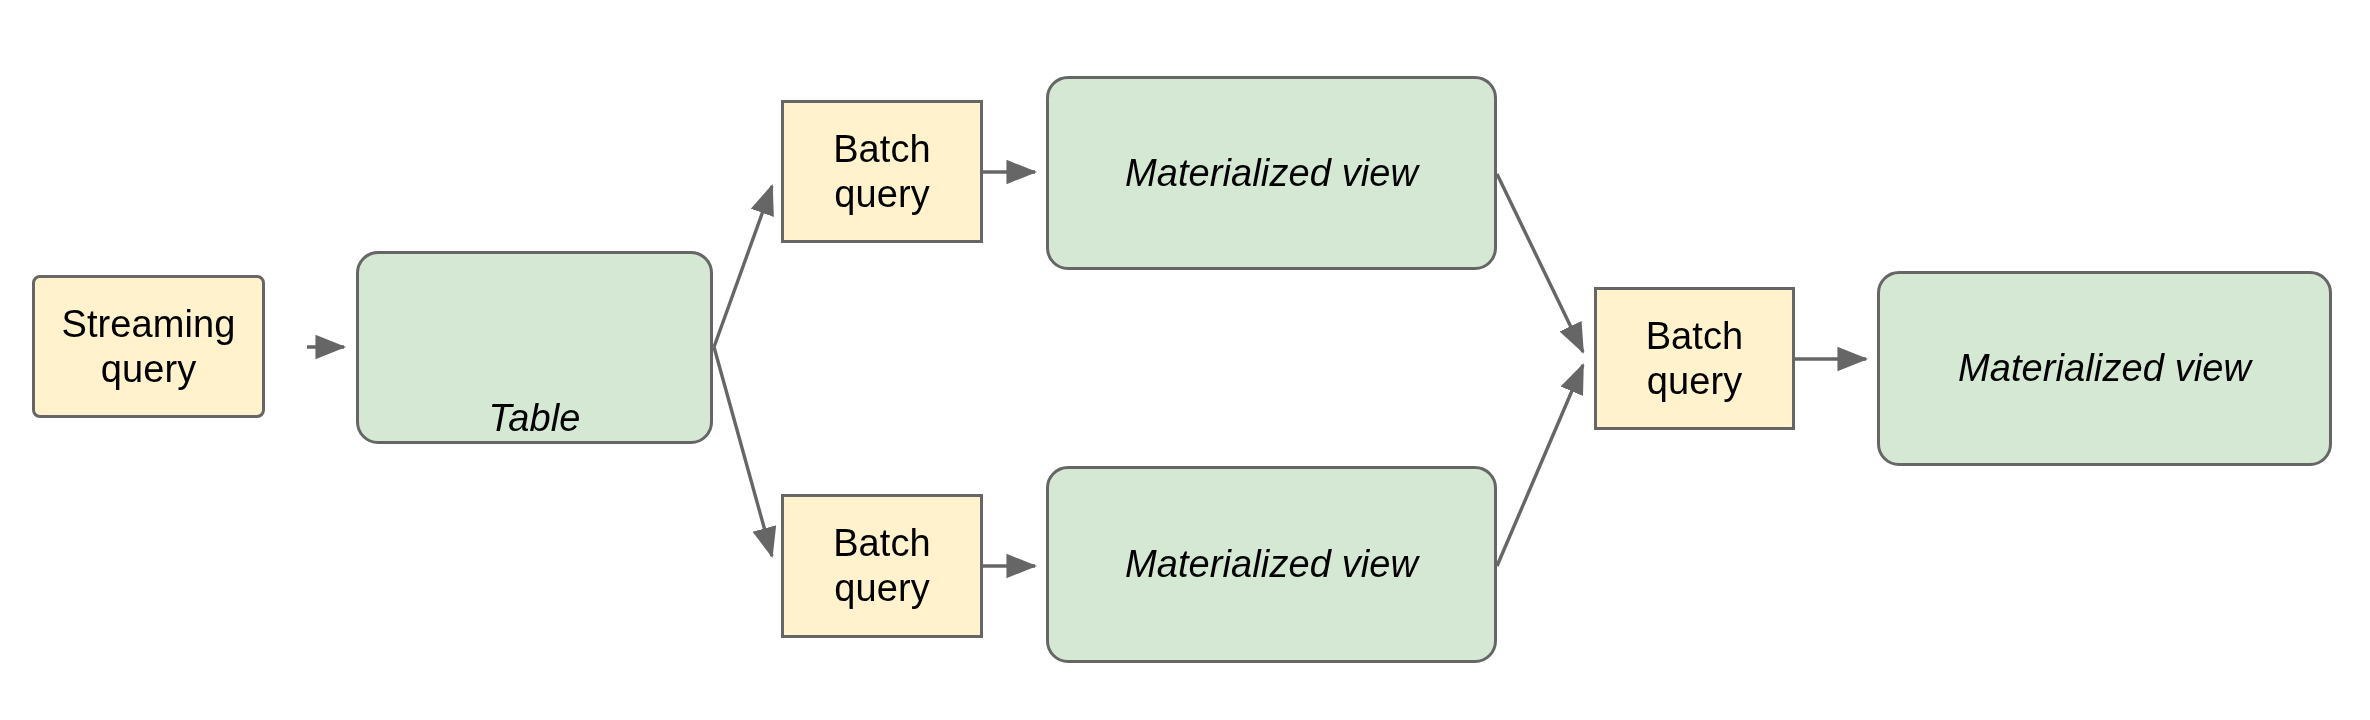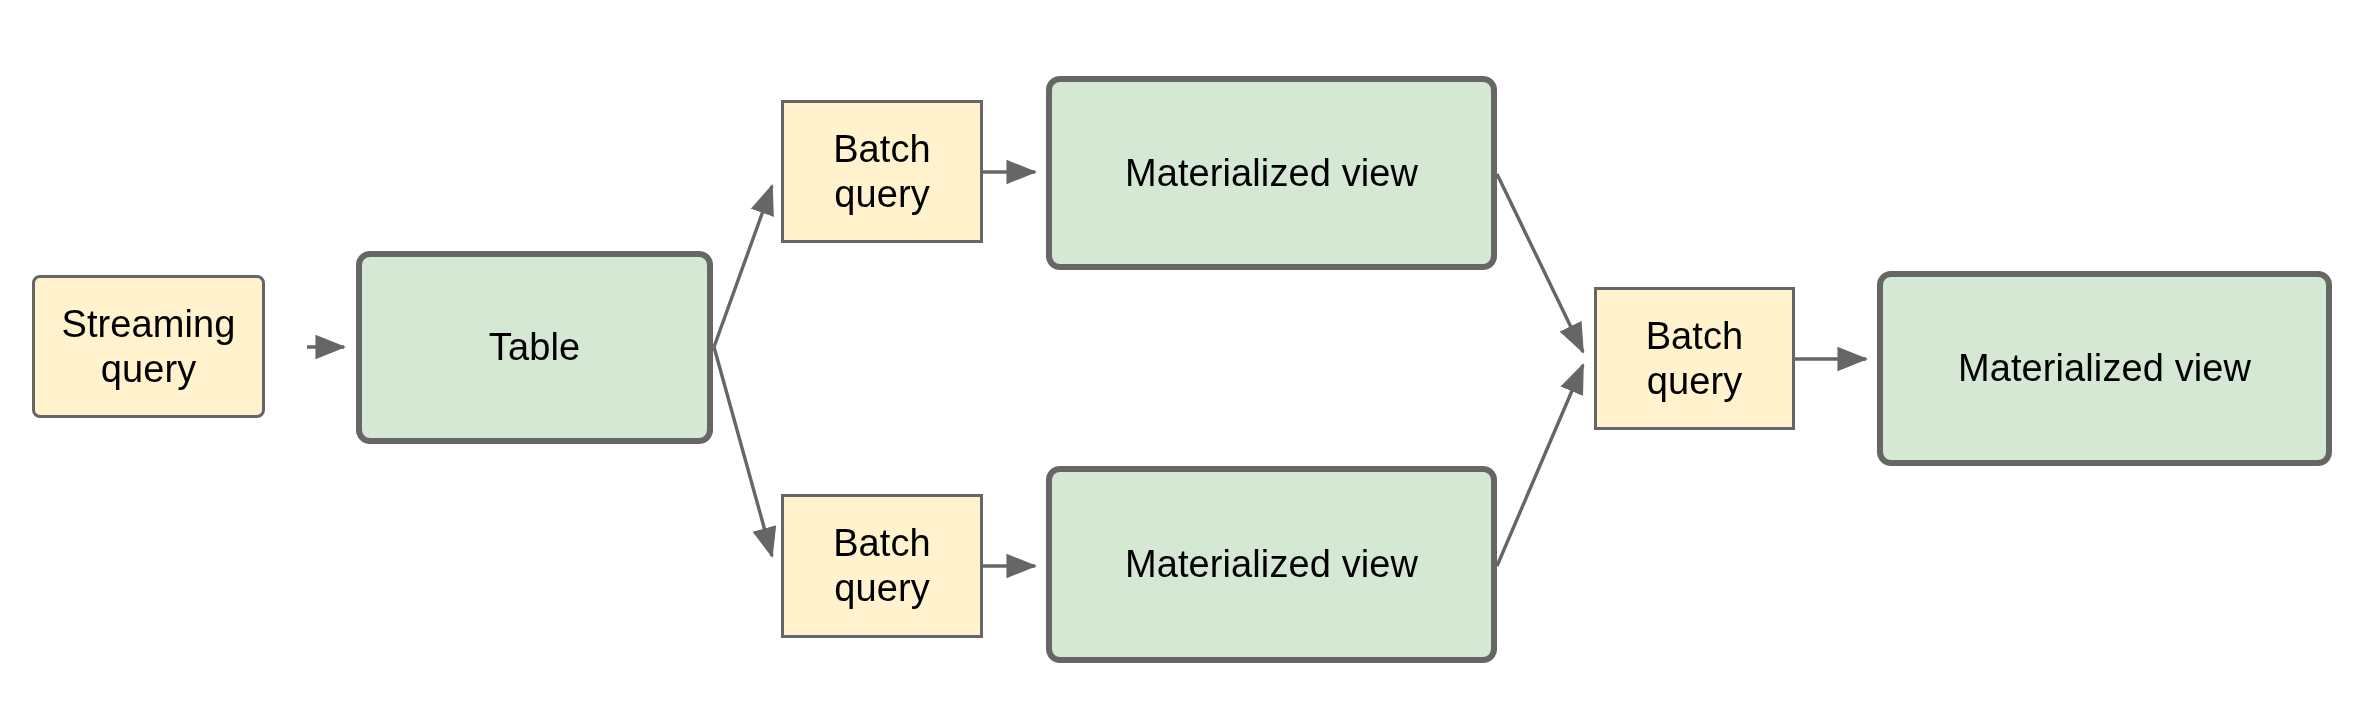--- a/index.html
+++ b/index.html
@@ -41,22 +41,23 @@
     letter-spacing: 0.1px;
     white-space: pre-line;
   }
   .node.process {
     background: #fff2cc;
     border: 3px solid #4c1d95;
     border-radius: 0;
   }
   .node.store {
     background: #d5e8d4;
-    border: 6px solid #1d4ed8;
-    border-radius: 14px;
+    border: 3px solid #1d4ed8;
+    border-radius: 22px;
+    font-style: italic;
   }
   .node-label {
     display: block;
     padding: 0 6px;
   }
 </style>
 </head>
 <body>
 
 <div id="diagram-canvas" style="background: rgb(255, 255, 255);">
@@ -77,21 +78,21 @@
       <path marker-end="url(#arrowhead)" d="M 1497 566 L 1583 365"></path>
       <path marker-end="url(#arrowhead)" d="M 1795 359 L 1866 359"></path>
     </g>
   </svg>
 
   <div class="node process" style="left: 32px; top: 275px; width: 233px; height: 143px; background: rgb(255, 242, 204); border-color: rgb(102, 102, 102); color: rgb(0, 0, 0); border-radius: 8px;">
     <span class="node-label">Streaming
 query</span>
   </div>
 
-  <div class="node store" style="left: 356px; top: 251px; width: 357px; height: 193px; background: rgb(213, 232, 212); border-color: rgb(102, 102, 102); color: rgb(0, 0, 0);">
+  <div class="node store" style="left: 356px; top: 251px; width: 357px; height: 193px; background: rgb(213, 232, 212); border-color: rgb(102, 102, 102); color: rgb(0, 0, 0); align-items: flex-end;">
     <span class="node-label">Table</span>
   </div>
 
   <div class="node process" style="left: 781px; top: 100px; width: 202px; height: 143px; background: rgb(255, 242, 204); border-color: rgb(102, 102, 102); color: rgb(0, 0, 0); border-radius: 0px;">
     <span class="node-label">Batch
 query</span>
   </div>
 
   <div class="node store" style="left: 1046px; top: 76px; width: 451px; height: 194px; background: rgb(213, 232, 212); border-color: rgb(102, 102, 102); color: rgb(0, 0, 0);">
     <span class="node-label">Materialized view</span>

